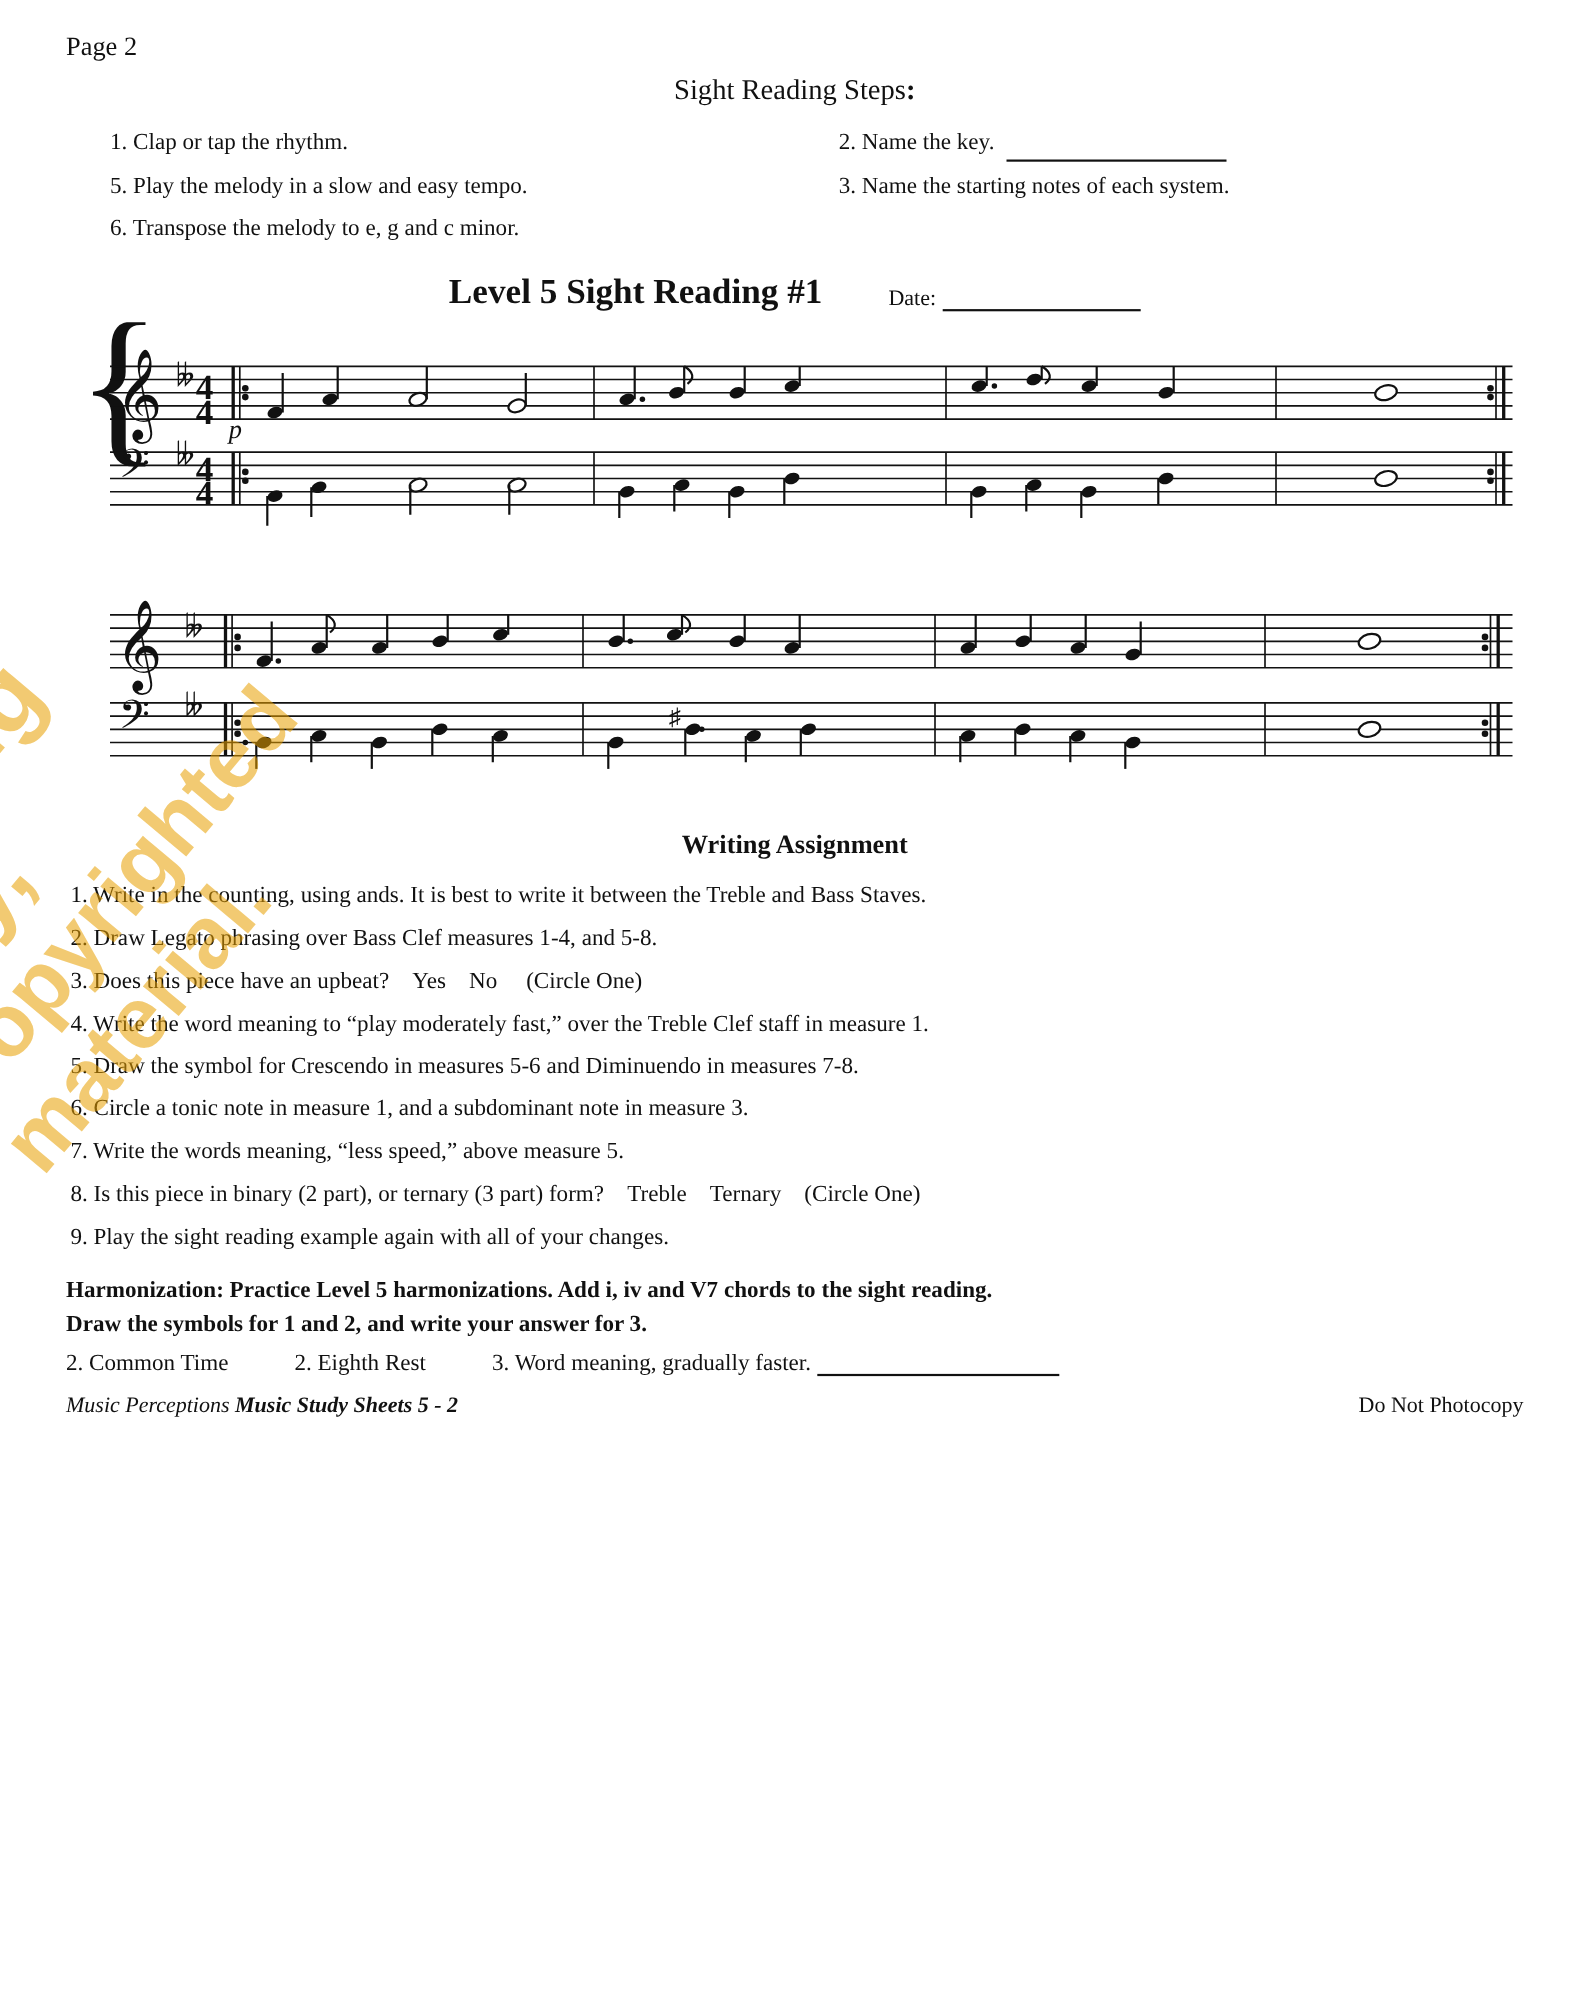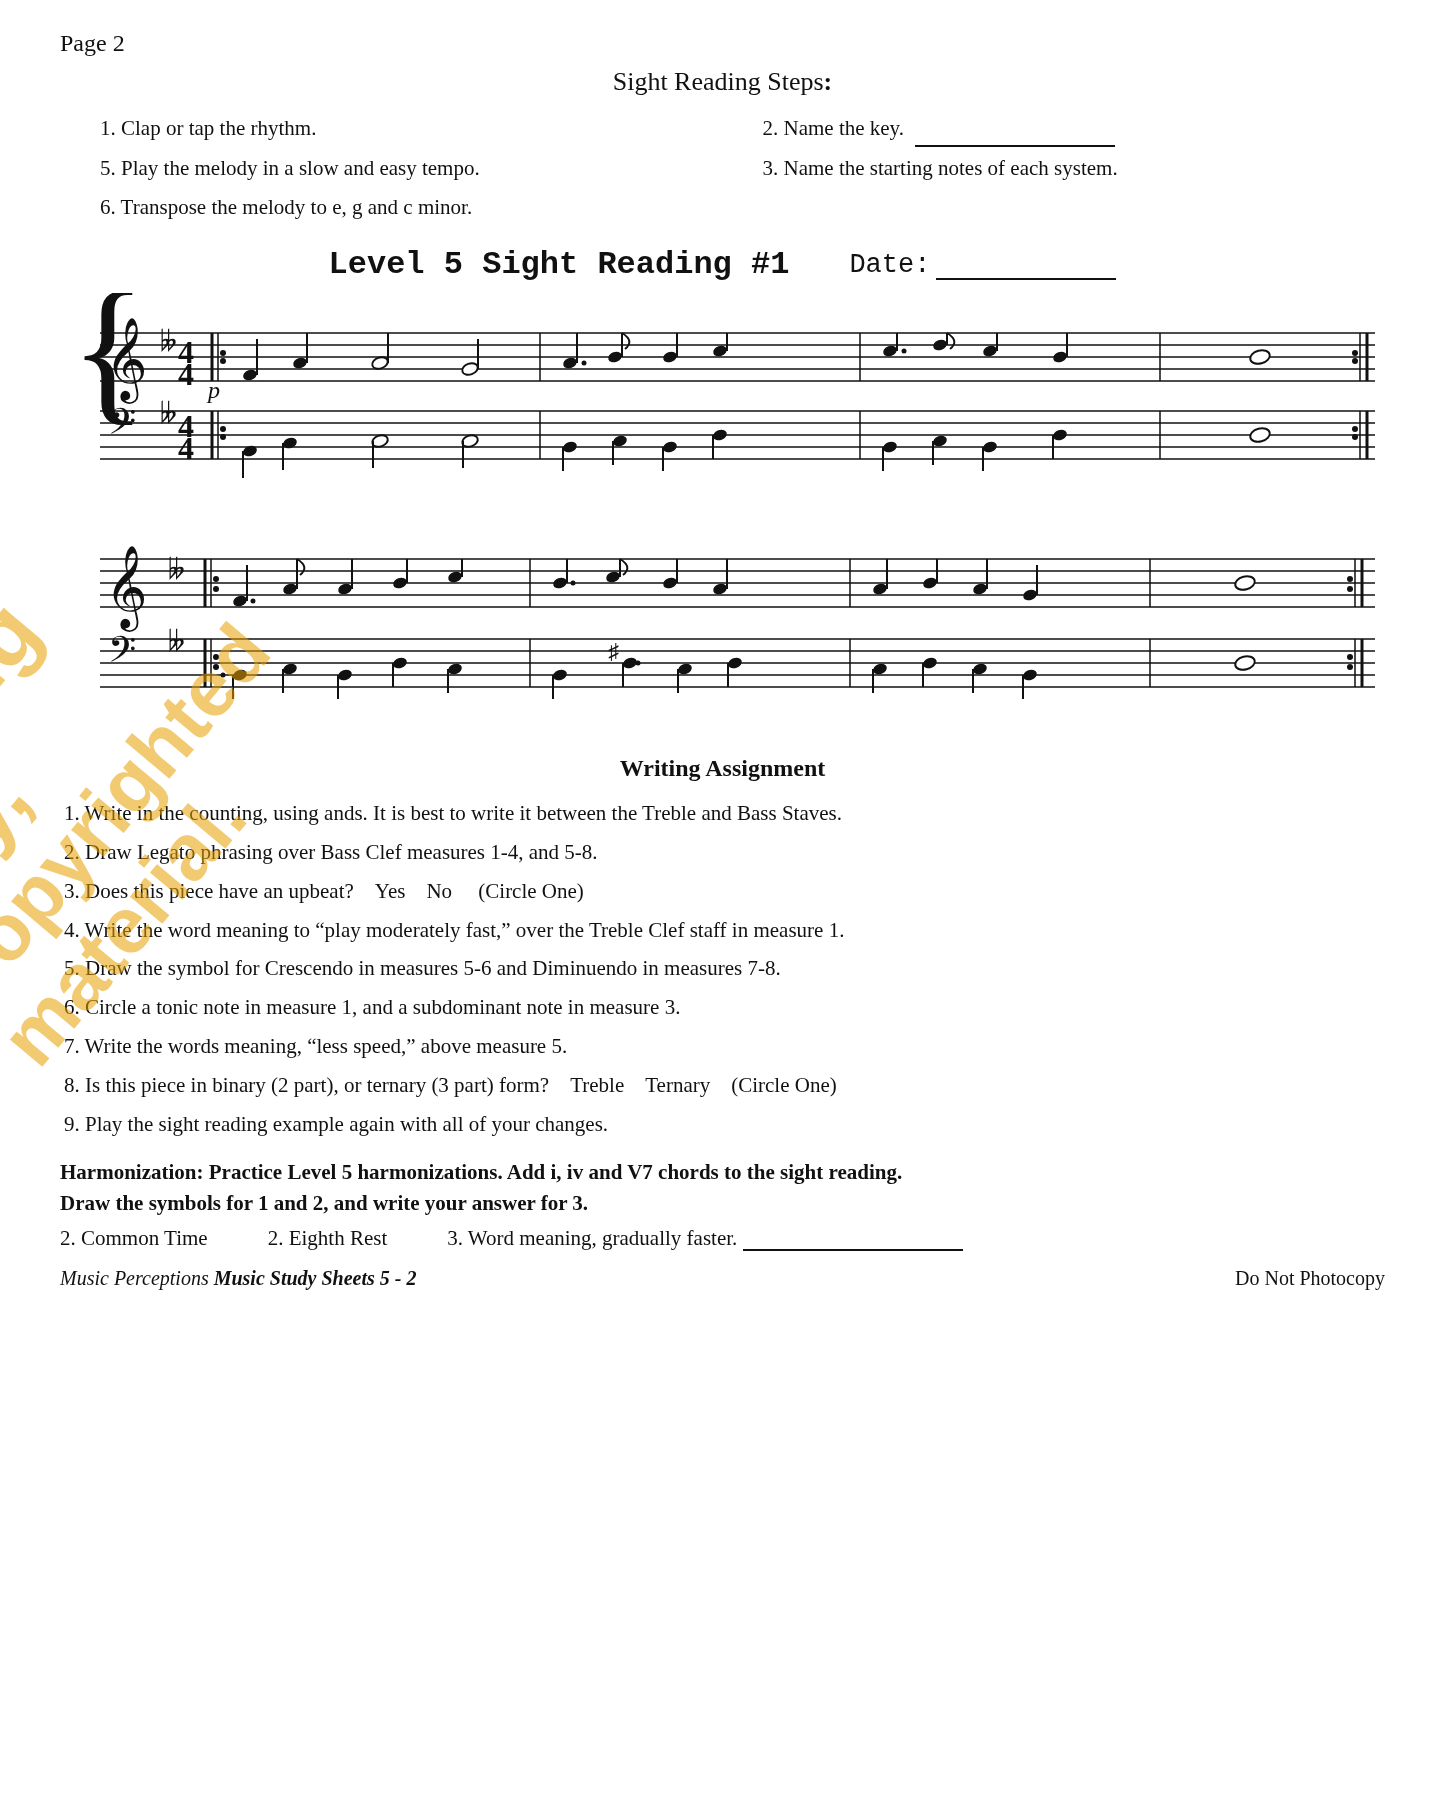--- a/index.html
+++ b/index.html
@@ -45,32 +45,31 @@
       display: inline-block;
       border-bottom: 2px solid #111;
       width: 200px;
       margin-left: 6px;
       vertical-align: bottom;
     }
 
     .level-title-row {
       display: flex;
       justify-content: center;
-      align-items: center;
+      align-items: flex-end;
       margin-bottom: 8px;
       gap: 60px;
-      font-family: Liberation Mono, monospace;
     }
     .level-title {
       font-size: 32px;
       font-weight: bold;
       text-align: center;
     }
     .date-field {
-      font-size: 27px;
+      font-size: 20px;
       white-space: nowrap;
     }
     .date-line {
       display: inline-block;
       border-bottom: 2px solid #111;
       width: 180px;
       margin-left: 6px;
       vertical-align: bottom;
     }
 

